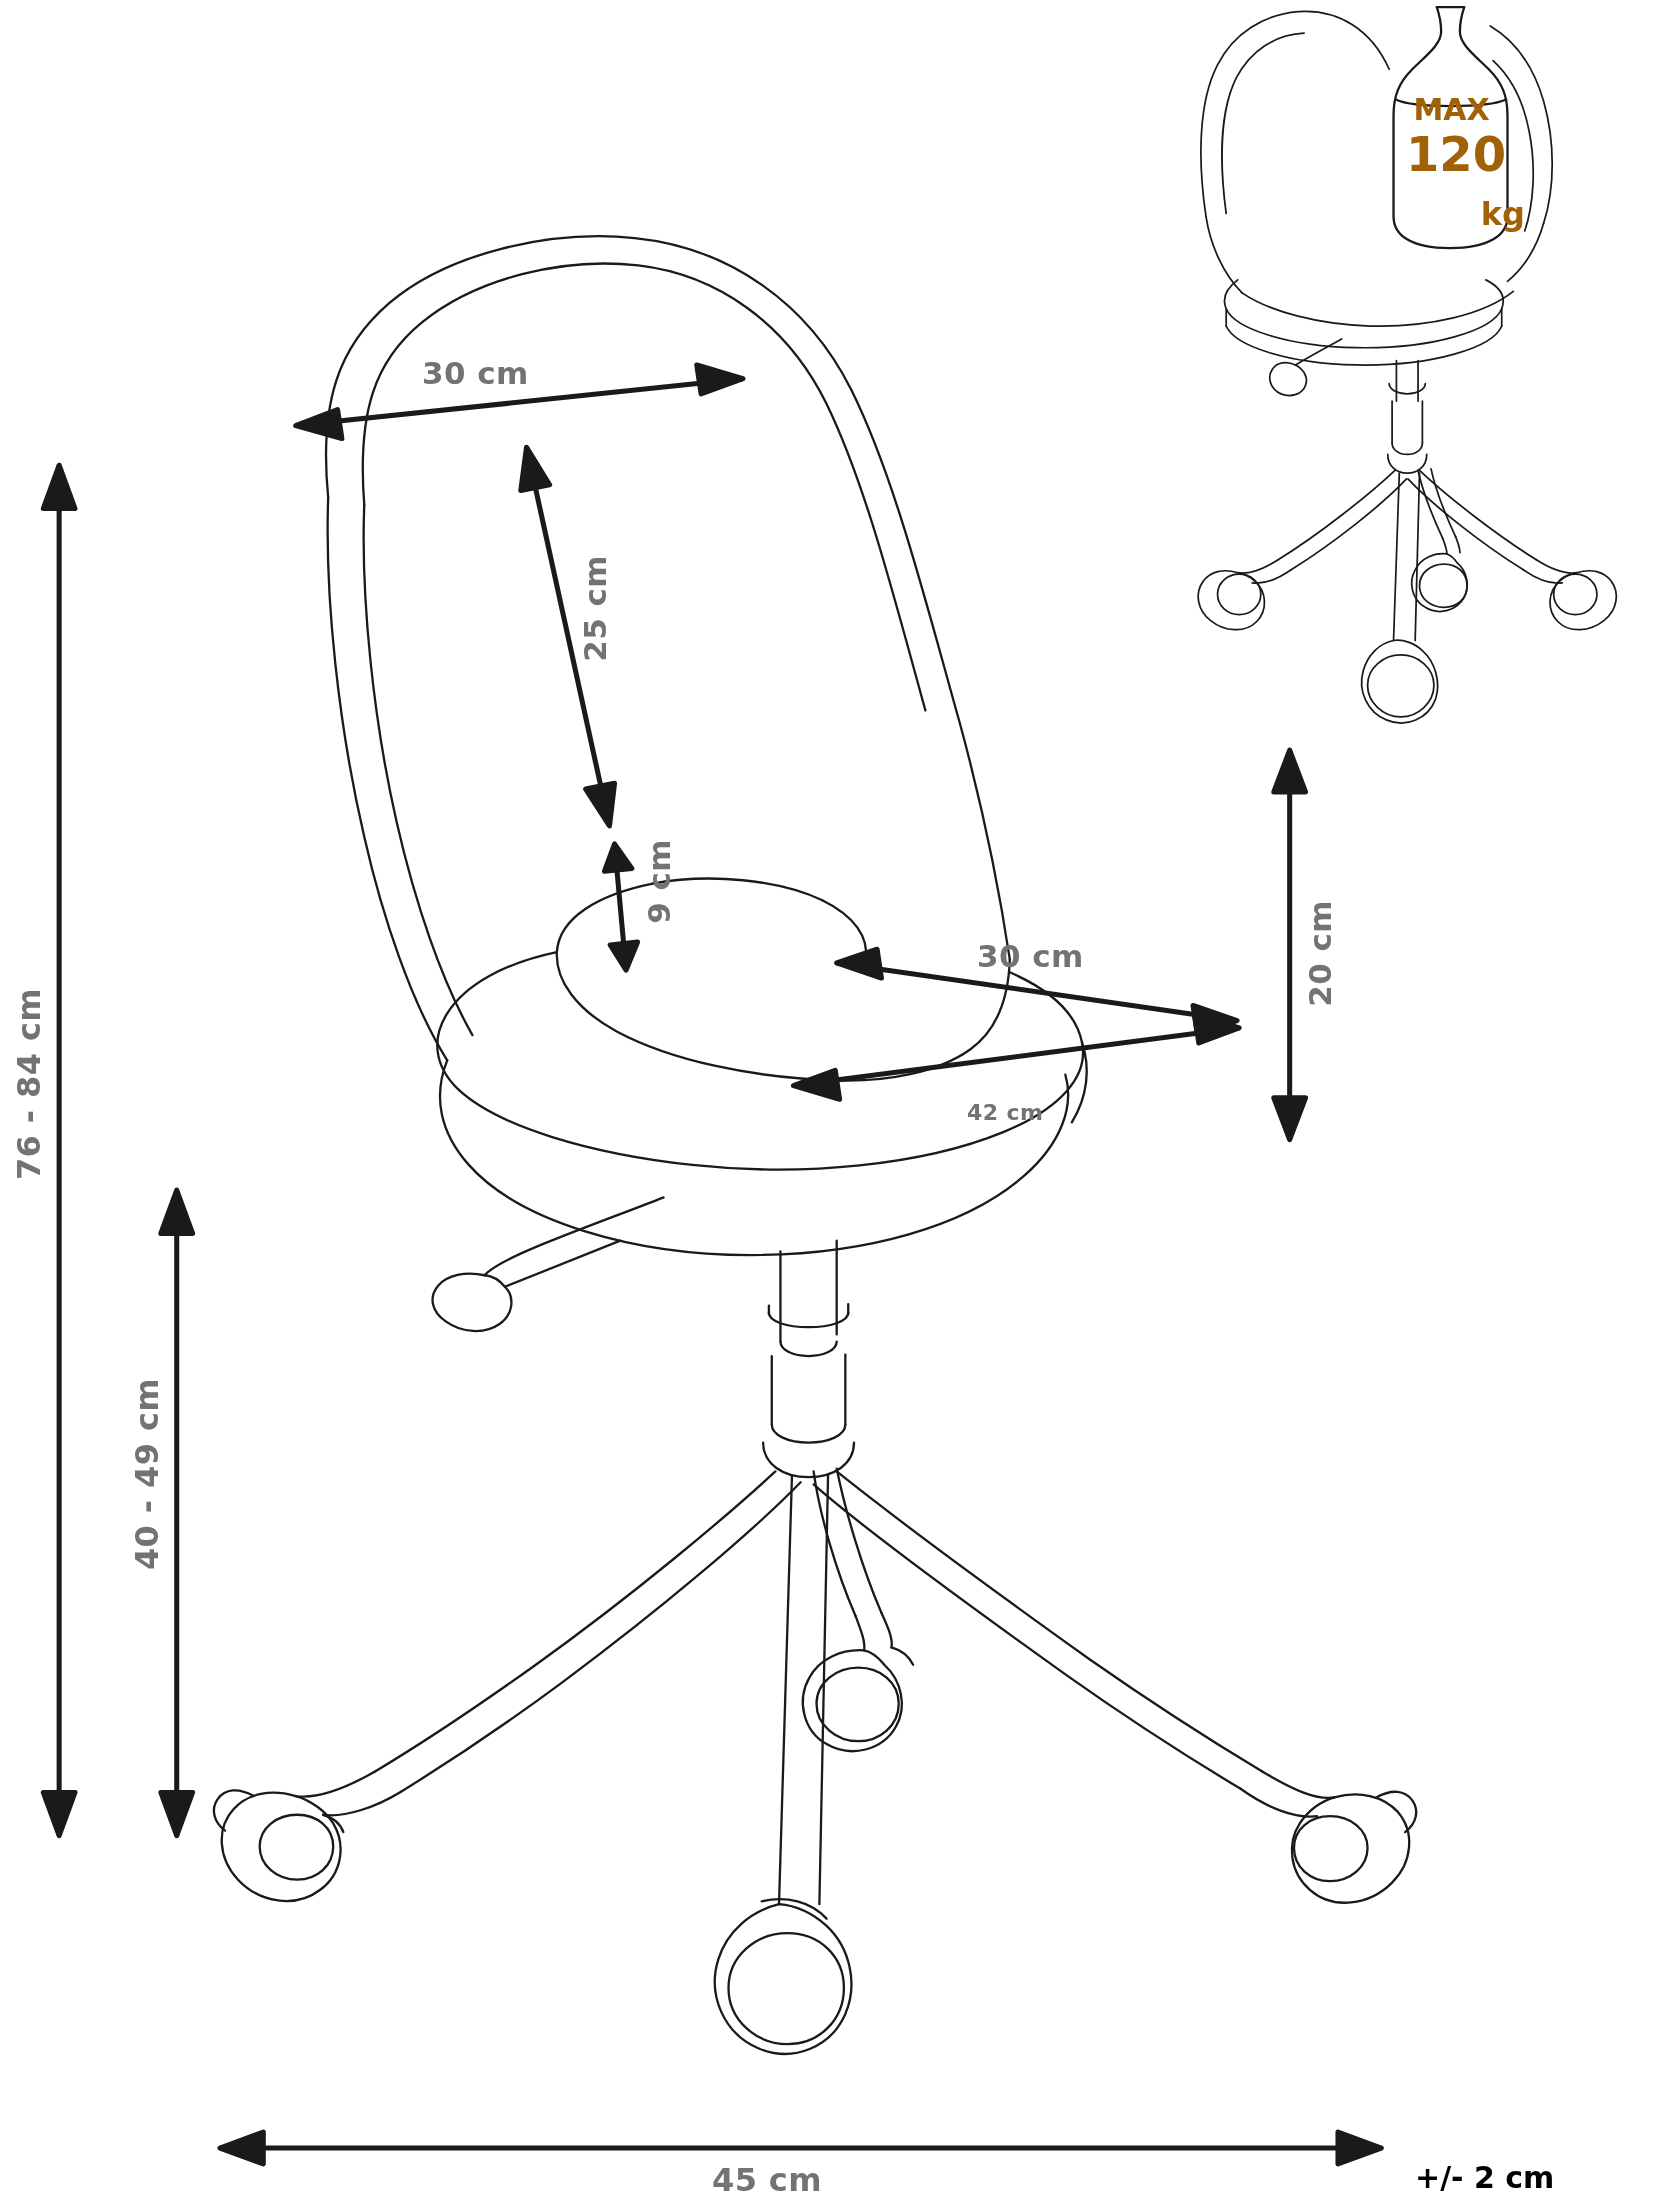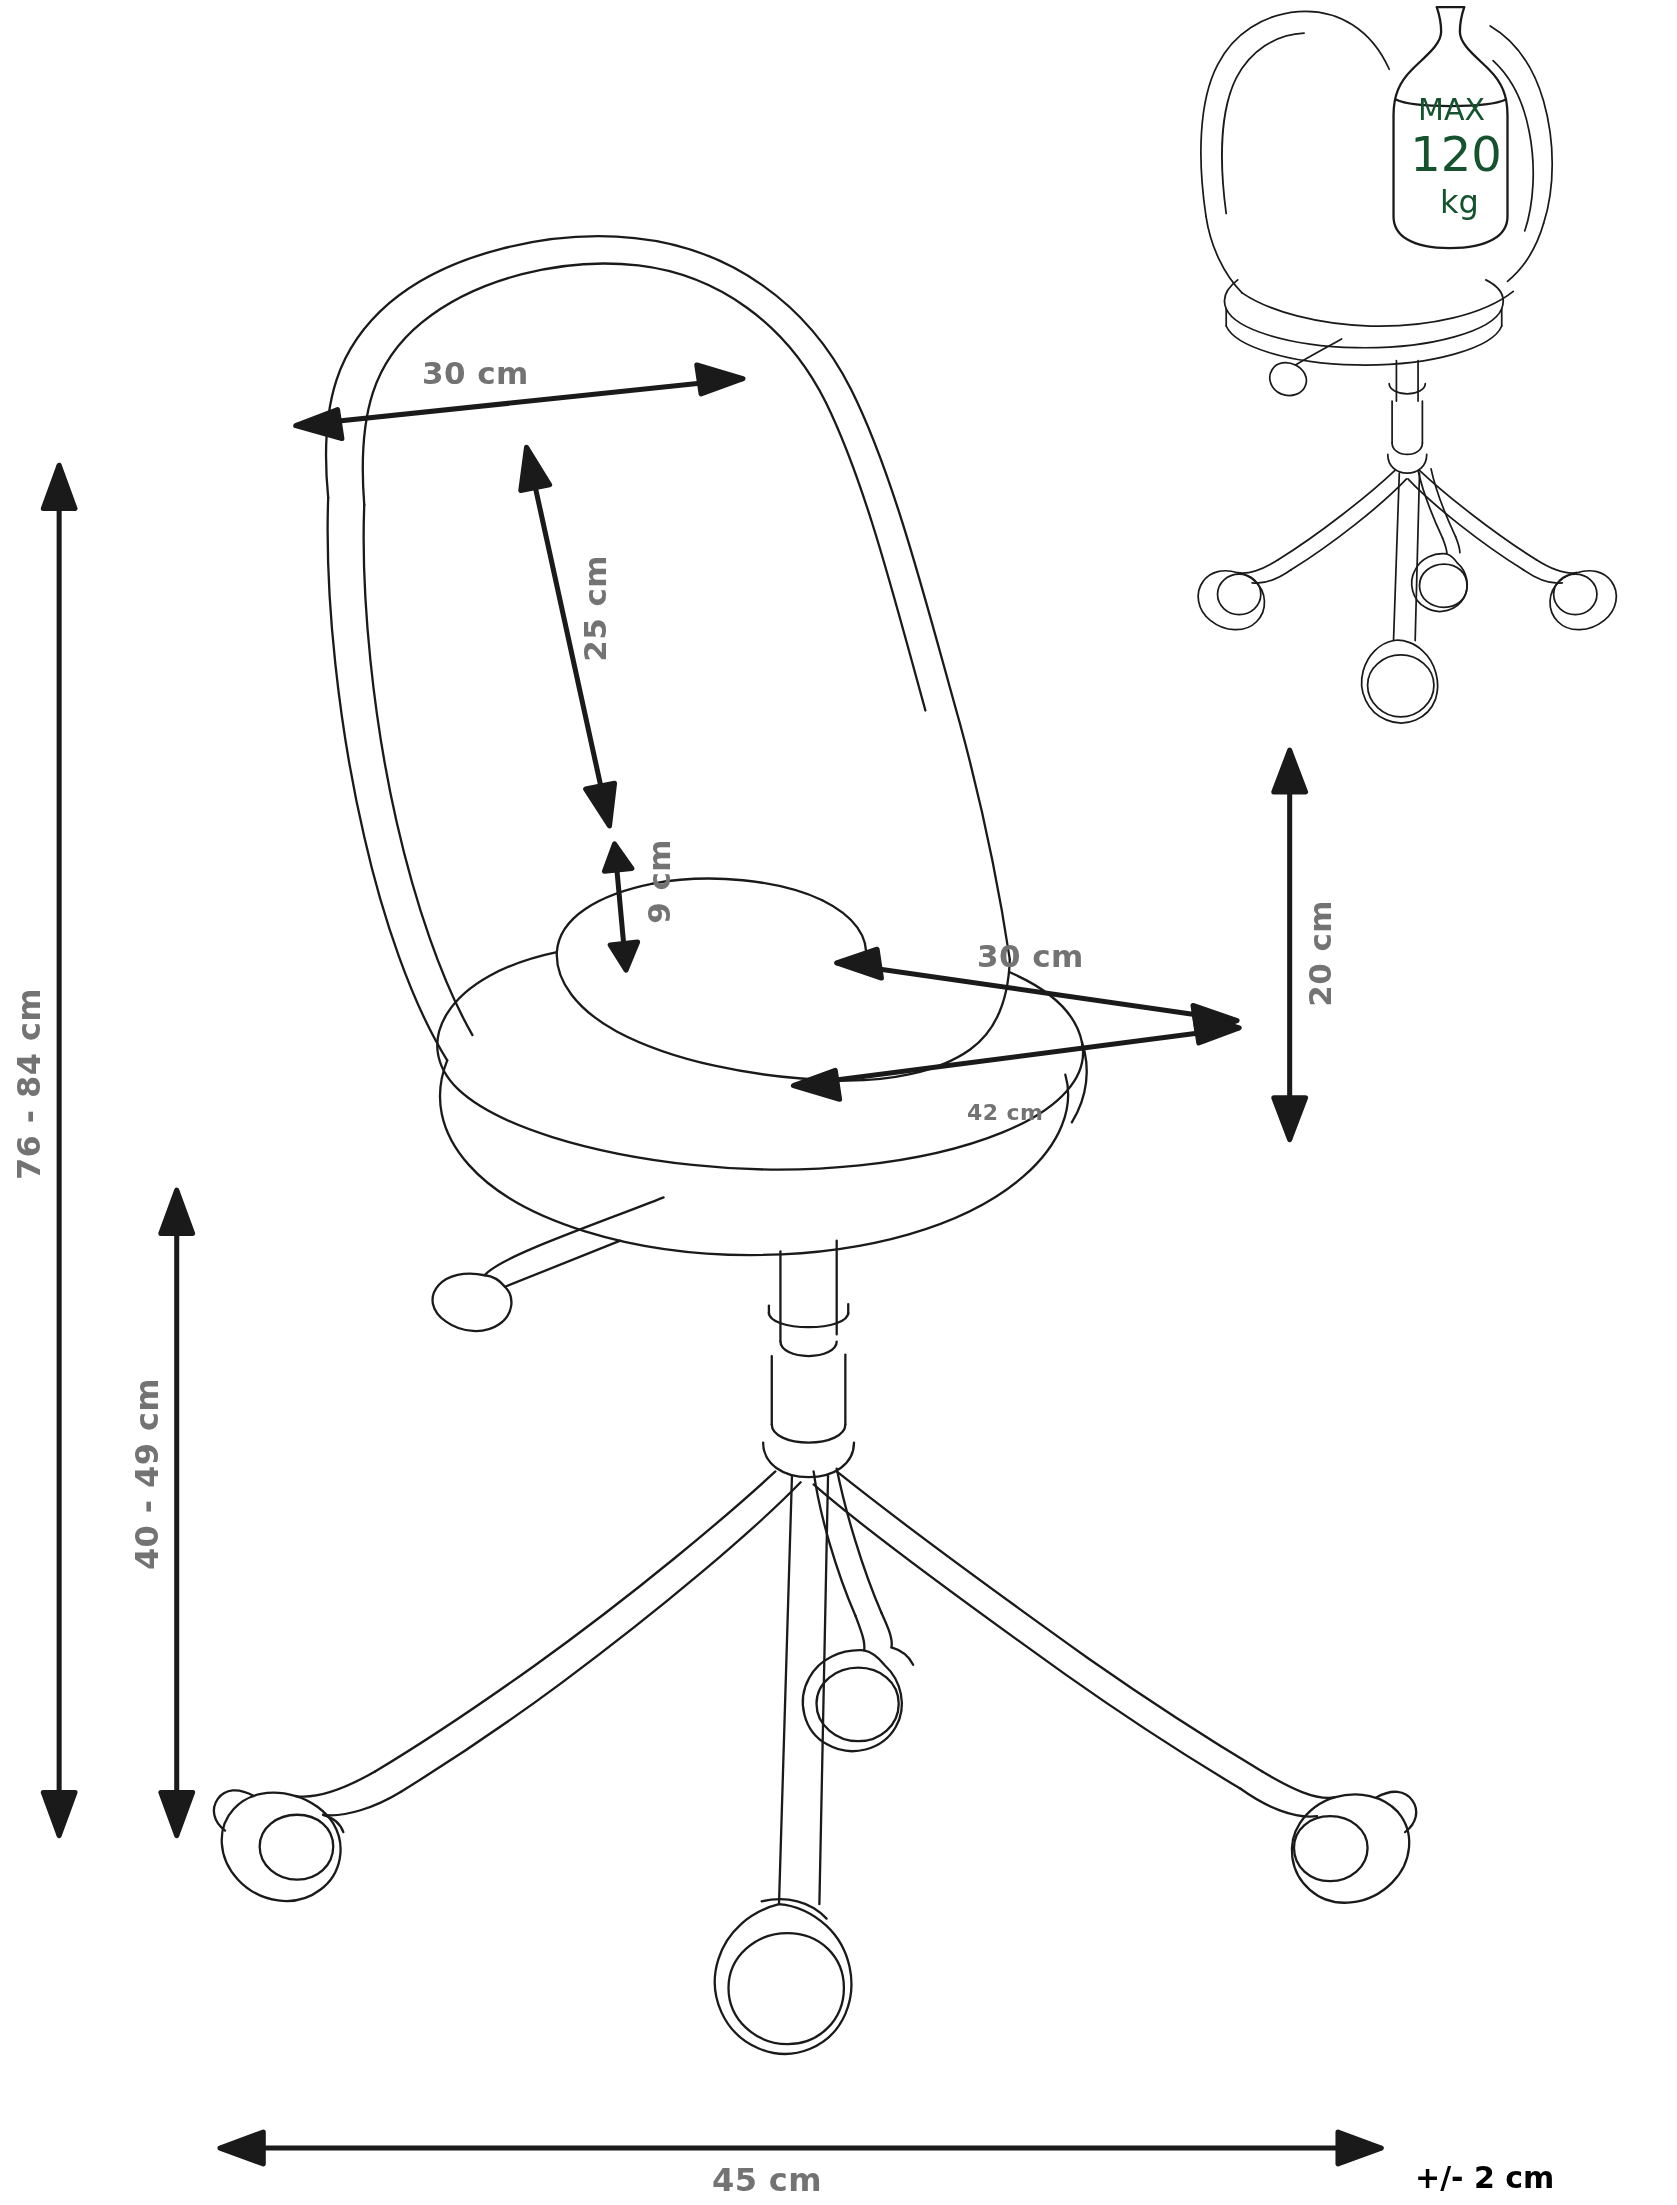--- a/index.html
+++ b/index.html
@@ -2,21 +2,21 @@
 <html style="font-size:11.5px"><head>
 <meta charset="utf-8">
 <style>
   html,body{margin:0;padding:0;background:#ffffff;}
   body{font-family:"DejaVu Sans", sans-serif;}
   #stage{position:relative;width:1677px;height:2205px;background:#ffffff;overflow:hidden;}
   svg.layer{position:absolute;left:0;top:0;width:1677px;height:2205px;}
   .dimlabel{position:absolute;font-weight:bold;color:#737373;white-space:nowrap;letter-spacing:0.4px;}
   .vert{writing-mode:vertical-rl;transform:rotate(180deg);transform-origin:center;}
   .note{position:absolute;font-weight:bold;color:#000000;}
-  .maxtxt{position:absolute;font-weight:normal;color:#14532d;text-align:center;line-height:1.0;}
+  .maxtxt{position:absolute;font-weight:bold;color:#a16207;text-align:center;line-height:1.0;}
 </style>
 </head>
 <body>
 
 <div id="stage">
 
   <svg class="layer" viewBox="0 0 2325 3057">
     <g fill="none" stroke="#1a1a1a" stroke-width="3.2" stroke-linecap="round" stroke-linejoin="round">
 
       <path d="M455,690 C442,556 470,480 540,420 C620,352 760,318 880,330
@@ -229,16 +229,16 @@
   <div class="dimlabel vert" style="left:10px; top:988px; font-size:32px;">76 - 84 cm</div>
 
   <div class="dimlabel vert" style="left:128px; top:1378px; font-size:32px;">40 - 49 cm</div>
 
   <div class="dimlabel" style="left:712px; top:2161px; font-size:32px;">45 cm</div>
 
   <div class="note" style="left:1415px; top:2160px; font-size:30px;">+/- 2 cm</div>
 
   <div class="maxtxt" style="left:1394px; top:95px; width:115px; font-size:30px;">MAX</div>
   <div class="maxtxt" style="left:1394px; top:130px; width:124px; font-size:48px;">120</div>
-  <div class="maxtxt" style="left:1394px; top:186px; width:131px; font-size:32px;">kg</div>
+  <div class="maxtxt" style="left:1394px; top:198px; width:131px; font-size:32px;text-align:right;">kg</div>
 
 </div>
 
 
 </body></html>

